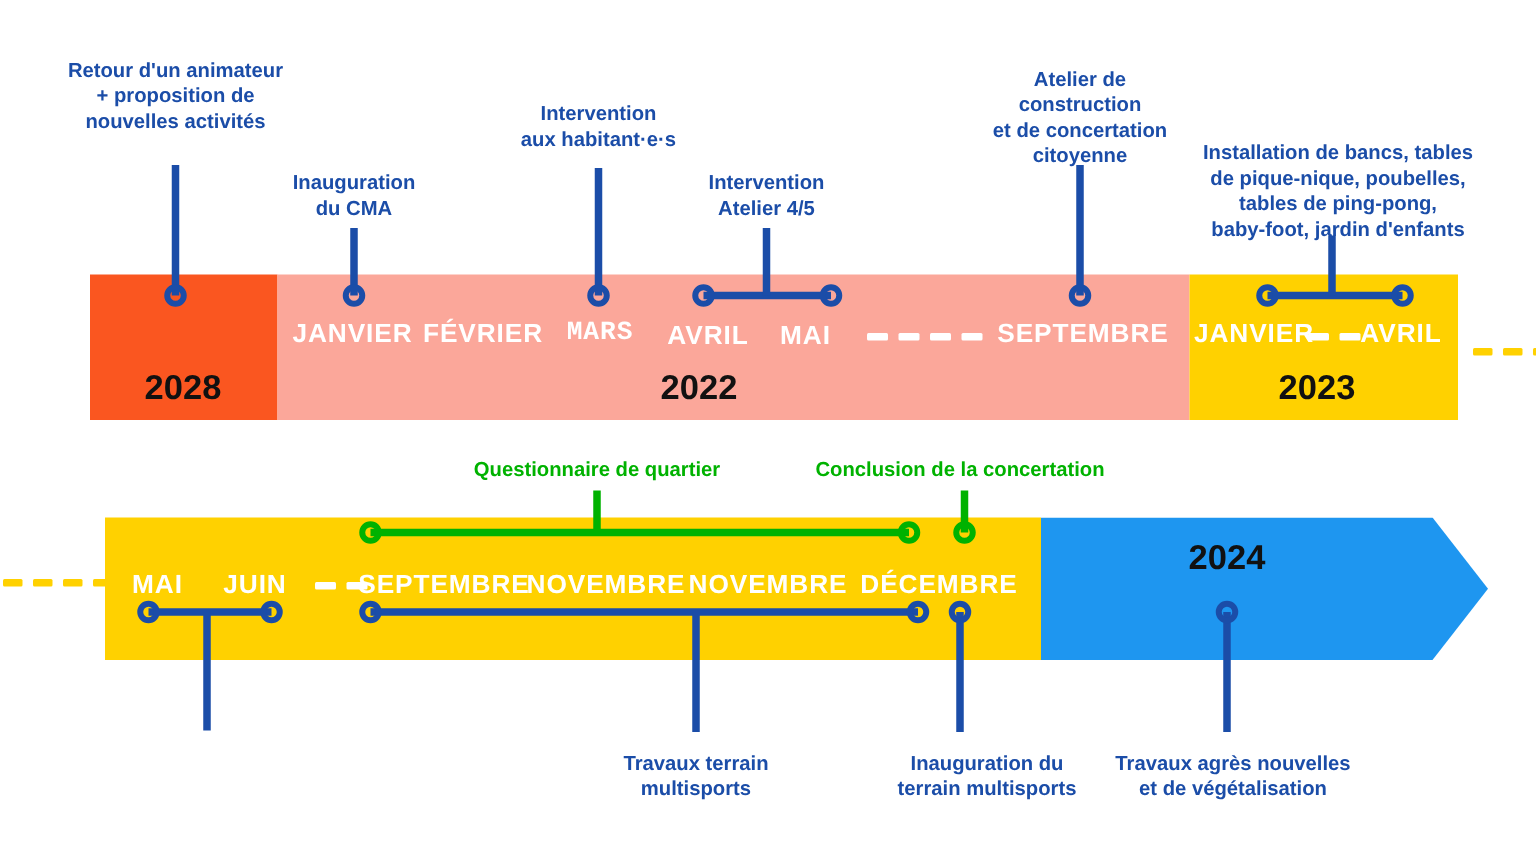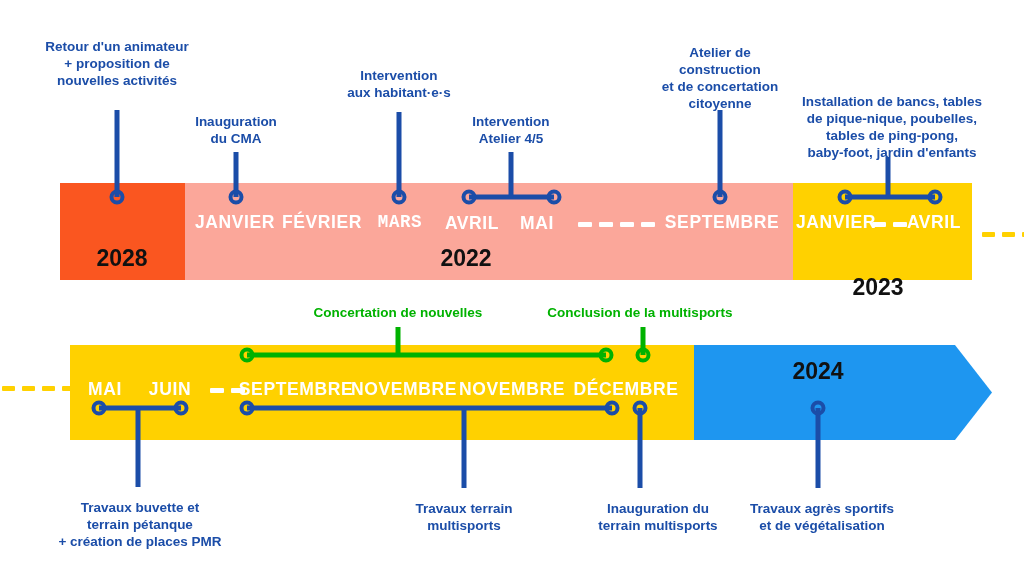--- a/index.html
+++ b/index.html
@@ -148,21 +148,21 @@
       <i></i>
   </div>
 
   <div class="dash-inline" style="left:872px; top:222px;">
     <i></i>
       <i></i>
   </div>
 
   <div class="year" style="left:122px; top:245px;">2028</div>
   <div class="year" style="left:466px; top:245px;">2022</div>
-  <div class="year" style="left:878px; top:245px;margin-top:29px;">2023</div>
+  <div class="year" style="left:878px; top:245px;">2023</div>
 
   <div class="month" style="left:235px; top:212px;">JANVIER</div>
   <div class="month" style="left:322px; top:212px;">FÉVRIER</div>
   <div class="month" style="left:400px; top:212px;font-family:Liberation Mono, monospace;">MARS</div>
   <div class="month" style="left:472px; top:213px;">AVRIL</div>
   <div class="month" style="left:537px; top:213px;">MAI</div>
   <div class="month" style="left:722px; top:212px;">SEPTEMBRE</div>
   <div class="month" style="left:836px; top:212px;">JANVIER</div>
   <div class="month" style="left:934px; top:212px;">AVRIL</div>
 
@@ -229,44 +229,41 @@
   <div class="month" style="left:170px; top:379px;">JUIN</div>
   <div class="month" style="left:296px; top:379px;">SEPTEMBRE</div>
   <div class="month" style="left:404px; top:379px;">NOVEMBRE</div>
   <div class="month" style="left:512px; top:379px;">NOVEMBRE</div>
   <div class="month" style="left:626px; top:379px;">DÉCEMBRE</div>
 
   <div class="hline green" style="left:247px; top:355px; width:359px;"></div>
   <div class="vstem green" style="left:398px; top:327px; height:28px;"></div>
   <div class="dot green" style="left:247px; top:355px;"></div>
   <div class="dot green" style="left:606px; top:355px;"></div>
-  <div class="caption green" style="left:398px; top:305px; width:300px;">Concertation de nouvelles</div>
+  <div class="caption green" style="left:398px; top:305px; width:300px;">Questionnaire de quartier</div>
 
   <div class="vstem green" style="left:643px; top:327px; height:28px;"></div>
   <div class="dot green" style="left:643px; top:355px;"></div>
-  <div class="caption green" style="left:640px; top:305px; width:320px;">Conclusion de la multisports</div>
+  <div class="caption green" style="left:640px; top:305px; width:320px;">Conclusion de la concertation</div>
 
   <div class="hline blue" style="left:99px; top:408px; width:82px;"></div>
   <div class="vstem blue" style="left:138px; top:408px; height:79px;"></div>
   <div class="dot blue" style="left:99px; top:408px;"></div>
   <div class="dot blue" style="left:181px; top:408px;"></div>
-  <div class="caption blue bottom" style="left:140px; top:500px; width:260px;">Travaux buvette et
-terrain pétanque
-+ création de places PMR</div>
 
   <div class="hline blue" style="left:247px; top:408px; width:365px;"></div>
   <div class="vstem blue" style="left:464px; top:408px; height:80px;"></div>
   <div class="dot blue" style="left:247px; top:408px;"></div>
   <div class="dot blue" style="left:612px; top:408px;"></div>
   <div class="caption blue bottom" style="left:464px; top:501px; width:220px;">Travaux terrain
 multisports</div>
 
   <div class="vstem blue" style="left:640px; top:408px; height:80px;"></div>
   <div class="dot blue" style="left:640px; top:408px;"></div>
   <div class="caption blue bottom" style="left:658px; top:501px; width:230px;">Inauguration du
 terrain multisports</div>
 
   <div class="vstem blue" style="left:818px; top:408px; height:80px;"></div>
   <div class="dot blue" style="left:818px; top:408px;"></div>
-  <div class="caption blue bottom" style="left:822px; top:501px; width:260px;">Travaux agrès sportifs
+  <div class="caption blue bottom" style="left:822px; top:501px; width:260px;">Travaux agrès nouvelles
 et de végétalisation</div>
 
 </div>
 
 </body></html>

